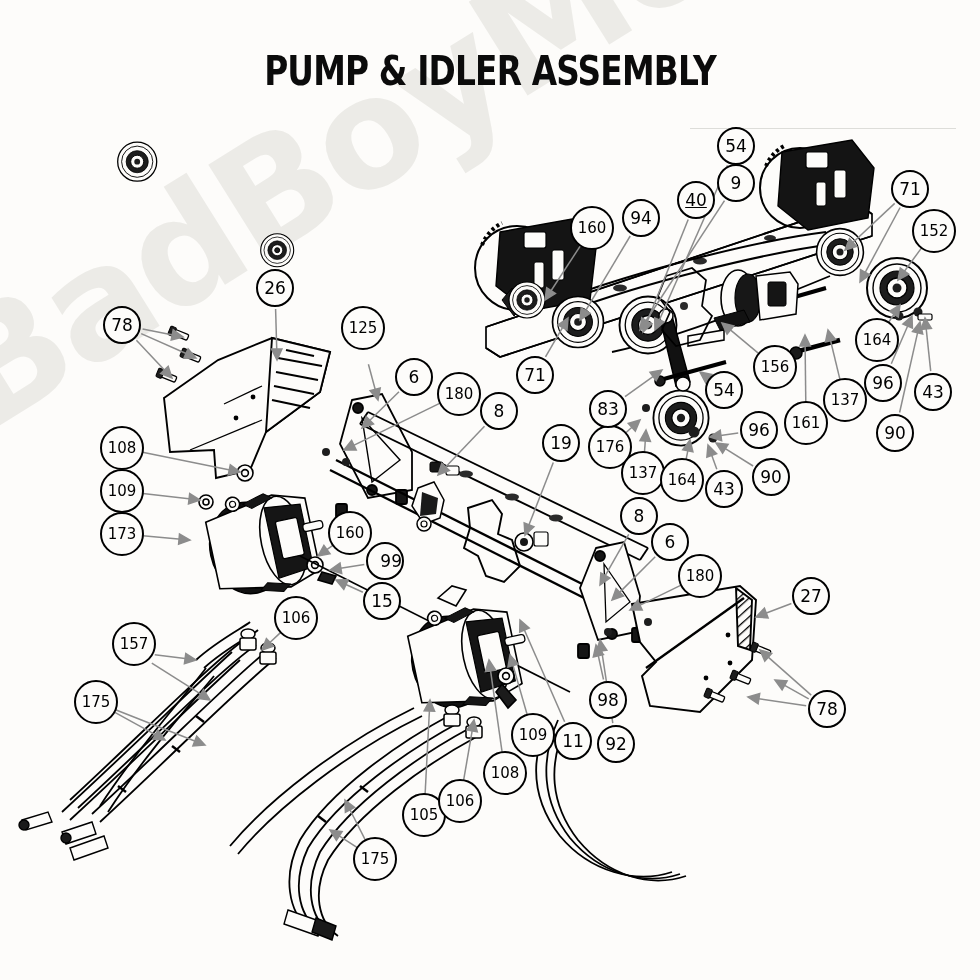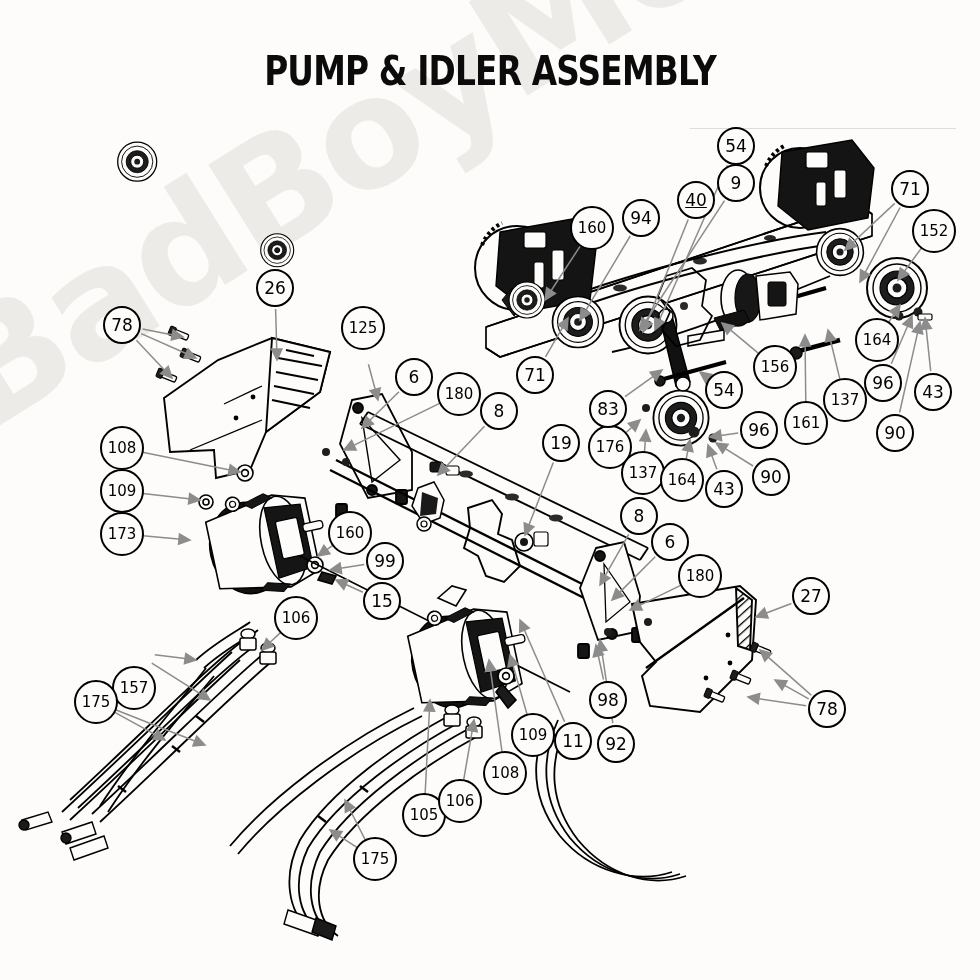--- a/index.html
+++ b/index.html
@@ -501,23 +501,23 @@
       <div class="bub w3" title="Part reference 109" style="left: 122px; top: 491px;">109</div>
       <div class="bub w3" title="Part reference 173" style="left: 122px; top: 534px;">173</div>
       <div class="bub w3" title="Part reference 125" style="left: 363px; top: 328px;">125</div>
       <div class="bub" title="Part reference 6" style="left: 414px; top: 377px;">6</div>
       <div class="bub w3" title="Part reference 180" style="left: 459px; top: 394px;">180</div>
       <div class="bub" title="Part reference 8" style="left: 499px; top: 411px;">8</div>
       <div class="bub" title="Part reference 18" style="left: 561px; top: 443px;">19</div>
       <div class="bub w3" title="Part reference 176" style="left: 610px; top: 447px;">176</div>
       <div class="bub" title="Part reference 83" style="left: 608px; top: 409px;">83</div>
       <div class="bub w3" title="Part reference 117" style="left: 350px; top: 533px;">160</div>
-      <div class="bub" title="Part reference 99" style="left: 385px; top: 561px;">99</div>
+      <div class="bub" title="Part reference 99" style="left: 385px; top: 561px; text-align: right;">99</div>
       <div class="bub" title="Part reference 15" style="left: 382px; top: 601px;">15</div>
-      <div class="bub w3" title="Part reference 157" style="left: 134px; top: 688px;">157</div>
+      <div class="bub w3" title="Part reference 157" style="left: 134px; top: 644px;">157</div>
       <div class="bub w3" title="Part reference 106" style="left: 296px; top: 618px;">106</div>
       <div class="bub w3" title="Part reference 175" style="left: 96px; top: 702px;">175</div>
       <div class="bub w3" title="Part reference 172" style="left: 424px; top: 815px;">105</div>
       <div class="bub w3" title="Part reference 106" style="left: 460px; top: 801px;">106</div>
       <div class="bub w3" title="Part reference 108" style="left: 505px; top: 773px;">108</div>
       <div class="bub w3" title="Part reference 109" style="left: 533px; top: 735px;">109</div>
       <div class="bub" title="Part reference 11" style="left: 573px; top: 741px;">11</div>
       <div class="bub" title="Part reference 92" style="left: 616px; top: 744px;">92</div>
       <div class="bub" title="Part reference 98" style="left: 608px; top: 700px;">98</div>
       <div class="bub w3" title="Part reference 175" style="left: 375px; top: 859px;">175</div>

